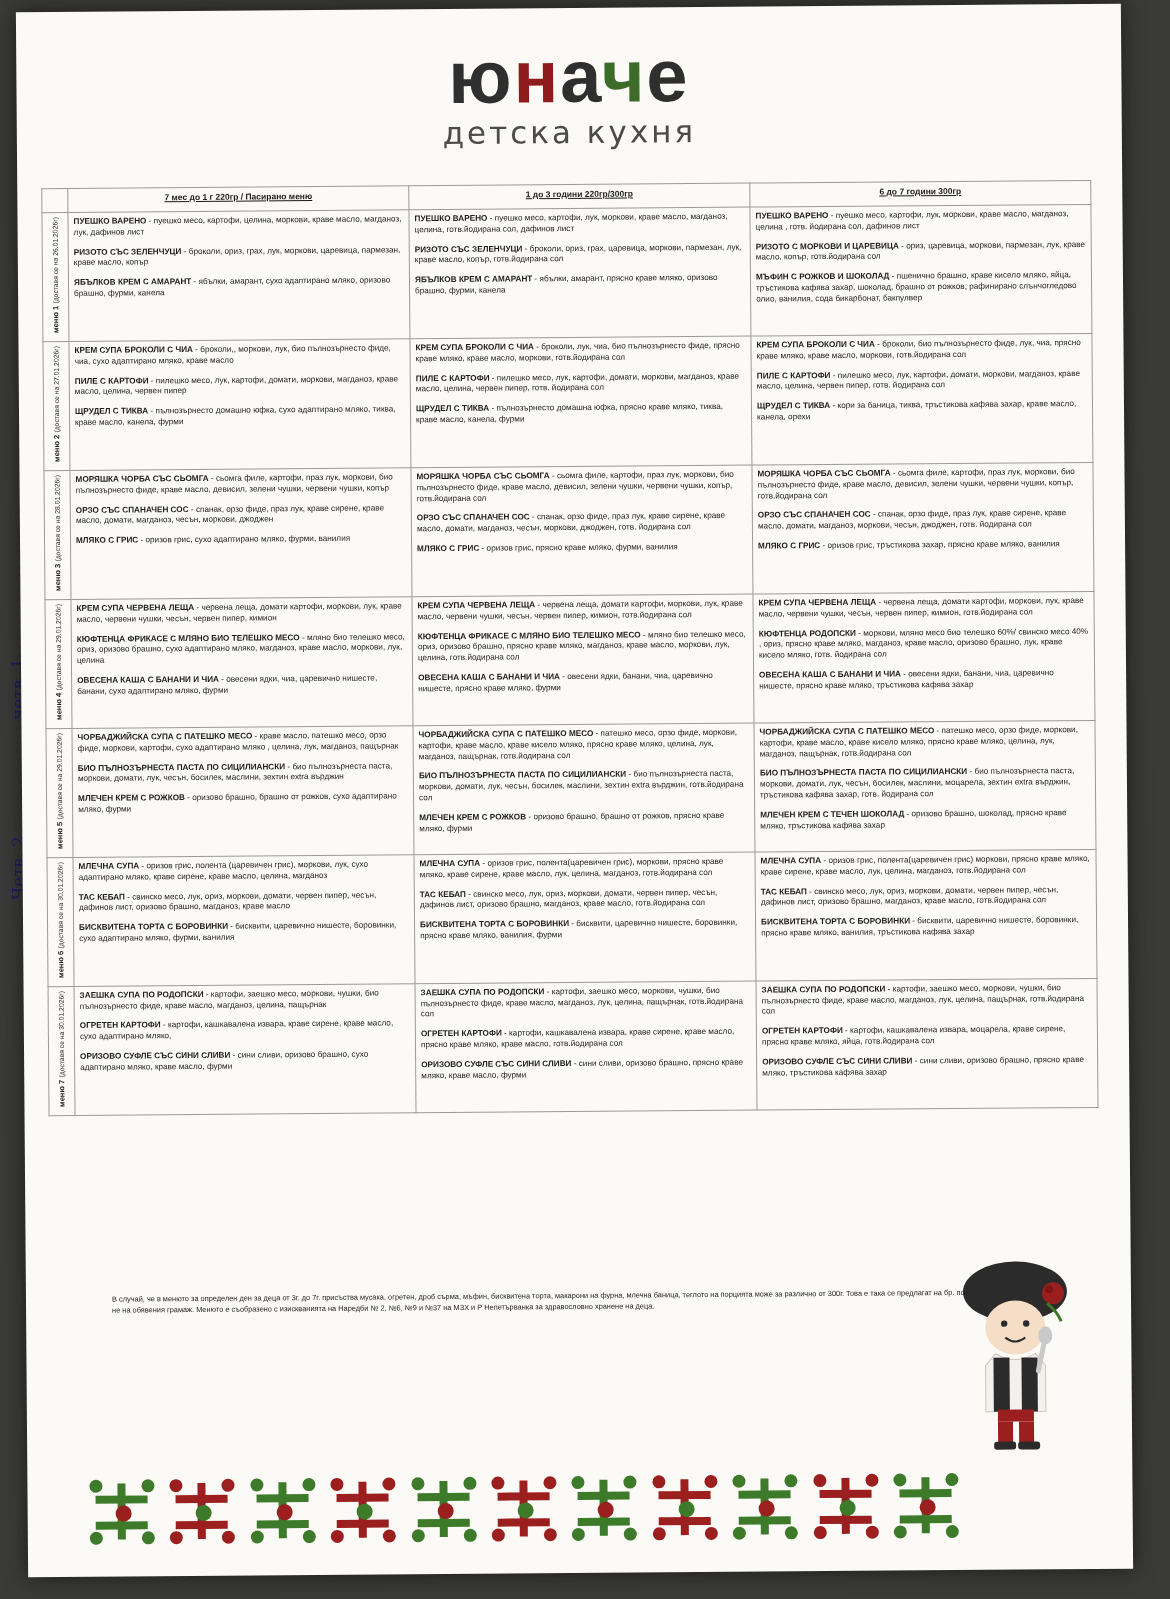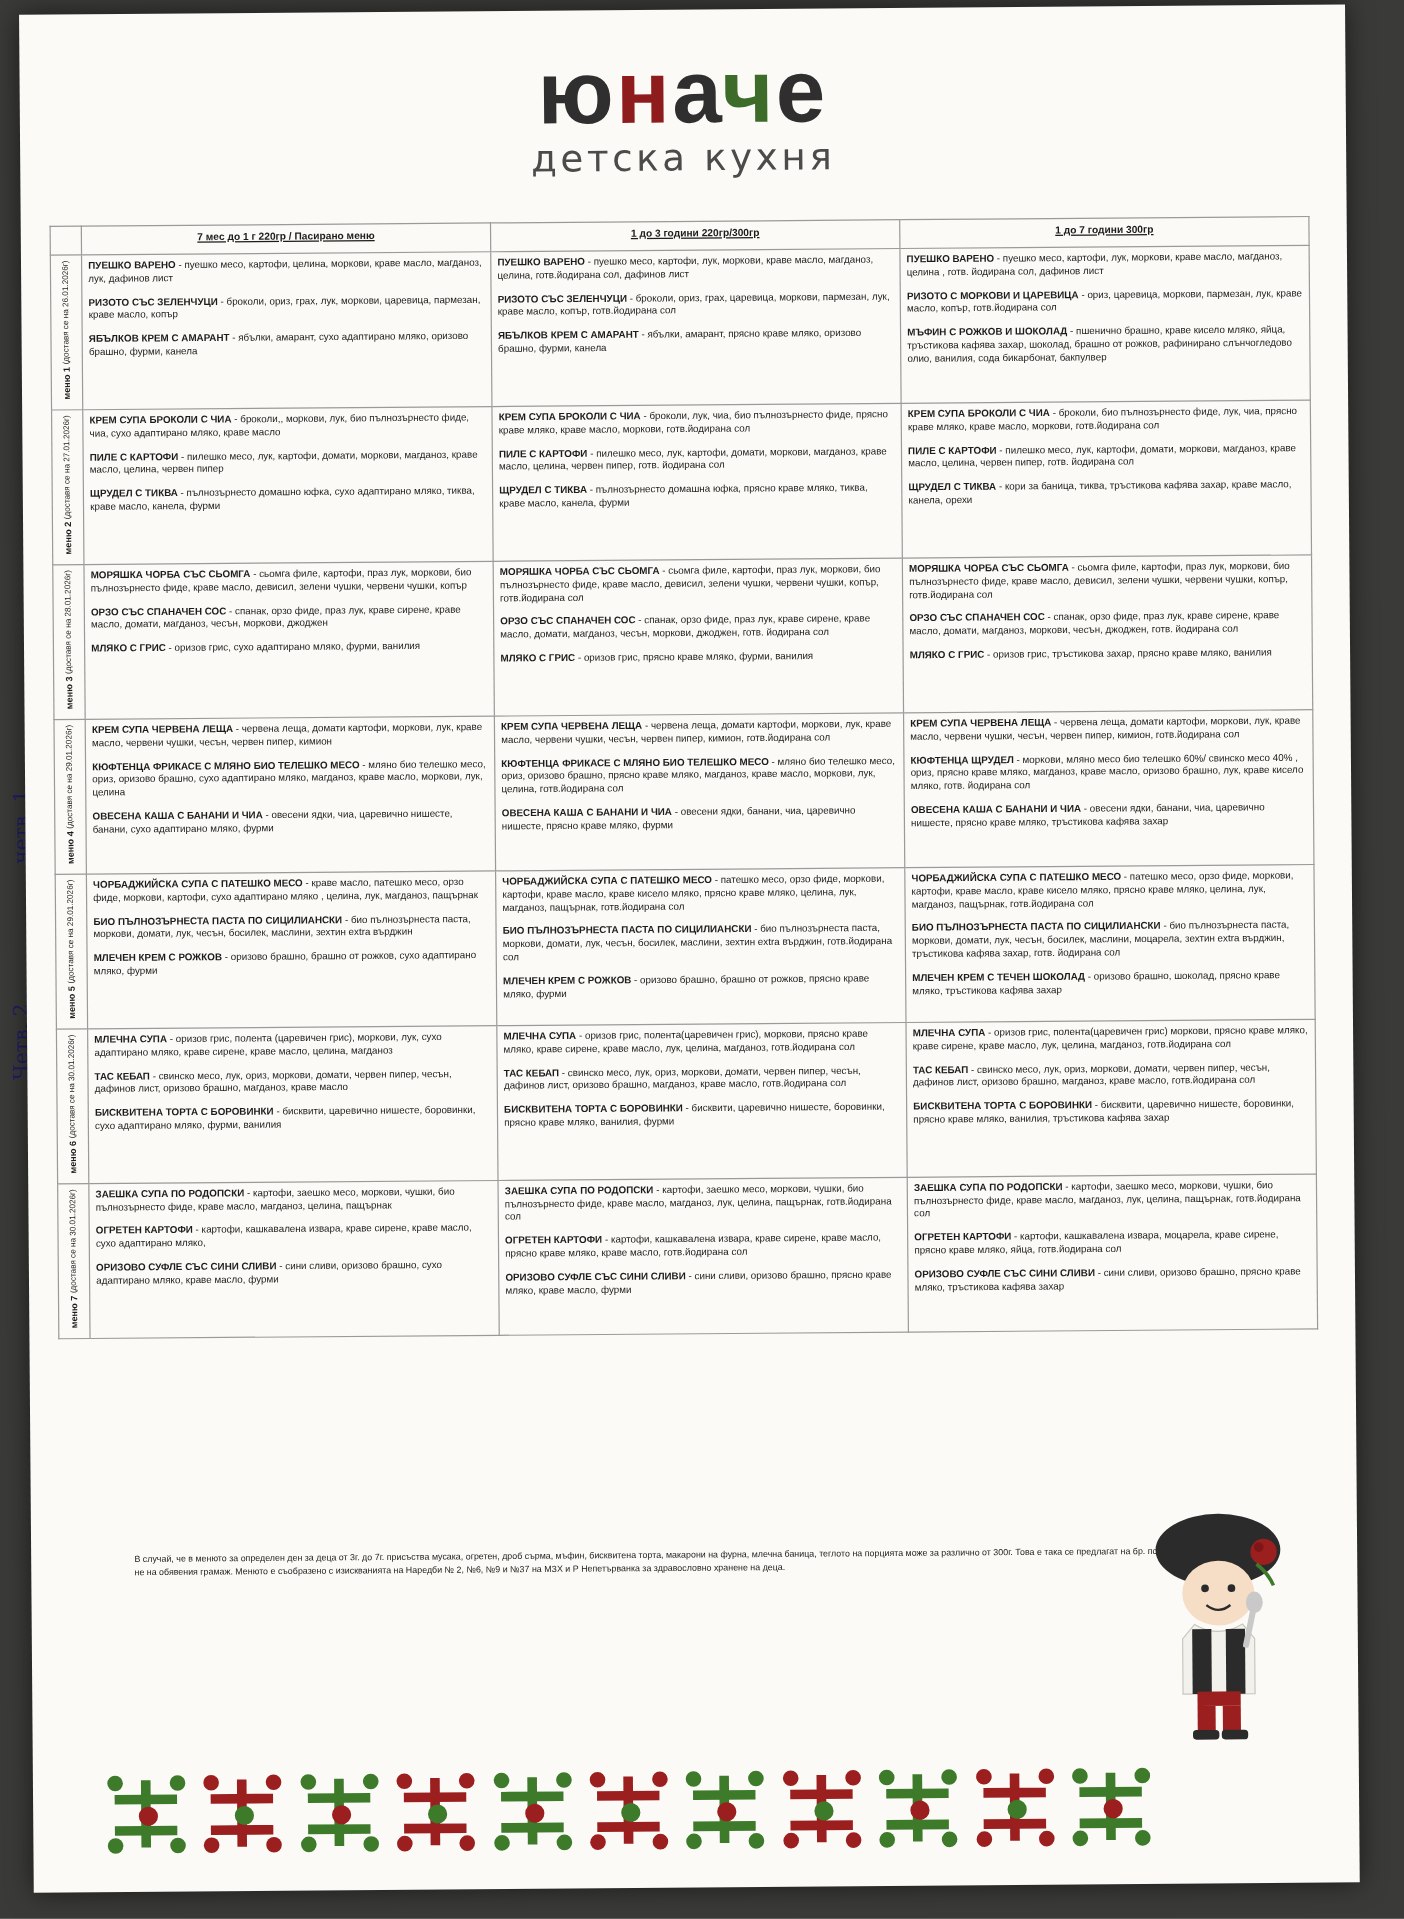--- a/index.html
+++ b/index.html
@@ -154,21 +154,21 @@
         <col class="col-label">
           <col class="col-age">
           <col class="col-age">
           <col class="col-age">
       </colgroup>
       <thead>
         <tr>
           <th class="blank"></th>
           <th><span class="age-head">7 мес до 1 г  220гр  /  Пасирано меню</span></th>
           <th><span class="age-head">1 до 3 години 220гр/300гр</span></th>
-          <th><span class="age-head">1 до 7 години 300гр</span></th>
+          <th><span class="age-head">6 до 7 години 300гр</span></th>
         </tr>
       </thead>
       <tbody id="tbody">
           <tr>
             <td class="rowlabel"><span class="vert"><span class="menu-no">меню 1</span>  <span class="date">(доставя се на 26.01.2026г)</span></span></td>
             <td>
               <p class="dish"><span class="name">ПУЕШКО ВАРЕНО</span><span> - пуешко месо, картофи, целина, моркови, краве масло, магданоз, лук, дафинов лист</span></p>
               <p class="dish"><span class="name">РИЗОТО СЪС ЗЕЛЕНЧУЦИ</span><span> - броколи, ориз, грах, лук, моркови, царевица, пармезан, краве масло, копър</span></p>
               <p class="dish"><span class="name">ЯБЪЛКОВ КРЕМ С АМАРАНТ</span><span> - ябълки, амарант, сухо адаптирано мляко, оризово брашно, фурми, канела</span></p>
             </td>
@@ -226,21 +226,21 @@
               <p class="dish"><span class="name">КЮФТЕНЦА ФРИКАСЕ С МЛЯНО БИО ТЕЛЕШКО МЕСО</span><span> - мляно био телешко месо, ориз, оризово брашно, сухо адаптирано мляко, магданоз, краве масло, моркови, лук, целина</span></p>
               <p class="dish"><span class="name">ОВЕСЕНА КАША С БАНАНИ И ЧИА</span><span> - овесени ядки, чиа, царевично нишесте, банани, сухо адаптирано мляко, фурми</span></p>
             </td>
             <td>
               <p class="dish"><span class="name">КРЕМ СУПА ЧЕРВЕНА ЛЕЩА</span><span> - червена леща, домати картофи, моркови, лук, краве масло, червени чушки, чесън, червен пипер, кимион, готв.йодирана сол</span></p>
               <p class="dish"><span class="name">КЮФТЕНЦА ФРИКАСЕ С МЛЯНО БИО ТЕЛЕШКО МЕСО</span><span> - мляно био телешко месо, ориз, оризово брашно, прясно краве мляко, магданоз, краве масло, моркови, лук, целина, готв.йодирана сол</span></p>
               <p class="dish"><span class="name">ОВЕСЕНА КАША С БАНАНИ И ЧИА</span><span> - овесени ядки, банани, чиа, царевично нишесте, прясно краве мляко, фурми</span></p>
             </td>
             <td>
               <p class="dish"><span class="name">КРЕМ СУПА ЧЕРВЕНА ЛЕЩА</span><span> - червена леща, домати картофи, моркови, лук, краве масло, червени чушки, чесън, червен пипер, кимион, готв.йодирана сол</span></p>
-              <p class="dish"><span class="name">КЮФТЕНЦА ЩРУДЕЛ</span><span> - моркови, мляно месо био телешко 60%/ свинско месо 40% , ориз, прясно краве мляко, магданоз, краве масло, оризово брашно, лук, краве кисело мляко, готв. йодирана сол</span></p>
+              <p class="dish"><span class="name">КЮФТЕНЦА РОДОПСКИ</span><span> - моркови, мляно месо био телешко 60%/ свинско месо 40% , ориз, прясно краве мляко, магданоз, краве масло, оризово брашно, лук, краве кисело мляко, готв. йодирана сол</span></p>
               <p class="dish"><span class="name">ОВЕСЕНА КАША С БАНАНИ И ЧИА</span><span> - овесени ядки, банани, чиа, царевично нишесте, прясно краве мляко, тръстикова кафява захар</span></p>
             </td>
           </tr>
           <tr>
             <td class="rowlabel"><span class="vert"><span class="menu-no">меню 5</span>  <span class="date">(доставя се на 29.01.2026г)</span></span></td>
             <td>
               <p class="dish"><span class="name">ЧОРБАДЖИЙСКА СУПА С ПАТЕШКО МЕСО</span><span> - краве масло, патешко месо, орзо фиде, моркови, картофи, сухо адаптирано мляко , целина, лук, магданоз, пащърнак</span></p>
               <p class="dish"><span class="name">БИО ПЪЛНОЗЪРНЕСТА ПАСТА ПО СИЦИЛИАНСКИ</span><span> - био пълнозърнеста паста, моркови, домати, лук, чесън, босилек, маслини, зехтин extra върджин</span></p>
               <p class="dish"><span class="name">МЛЕЧЕН КРЕМ С РОЖКОВ</span><span> - оризово брашно, брашно от рожков, сухо адаптирано мляко, фурми</span></p>
             </td>

